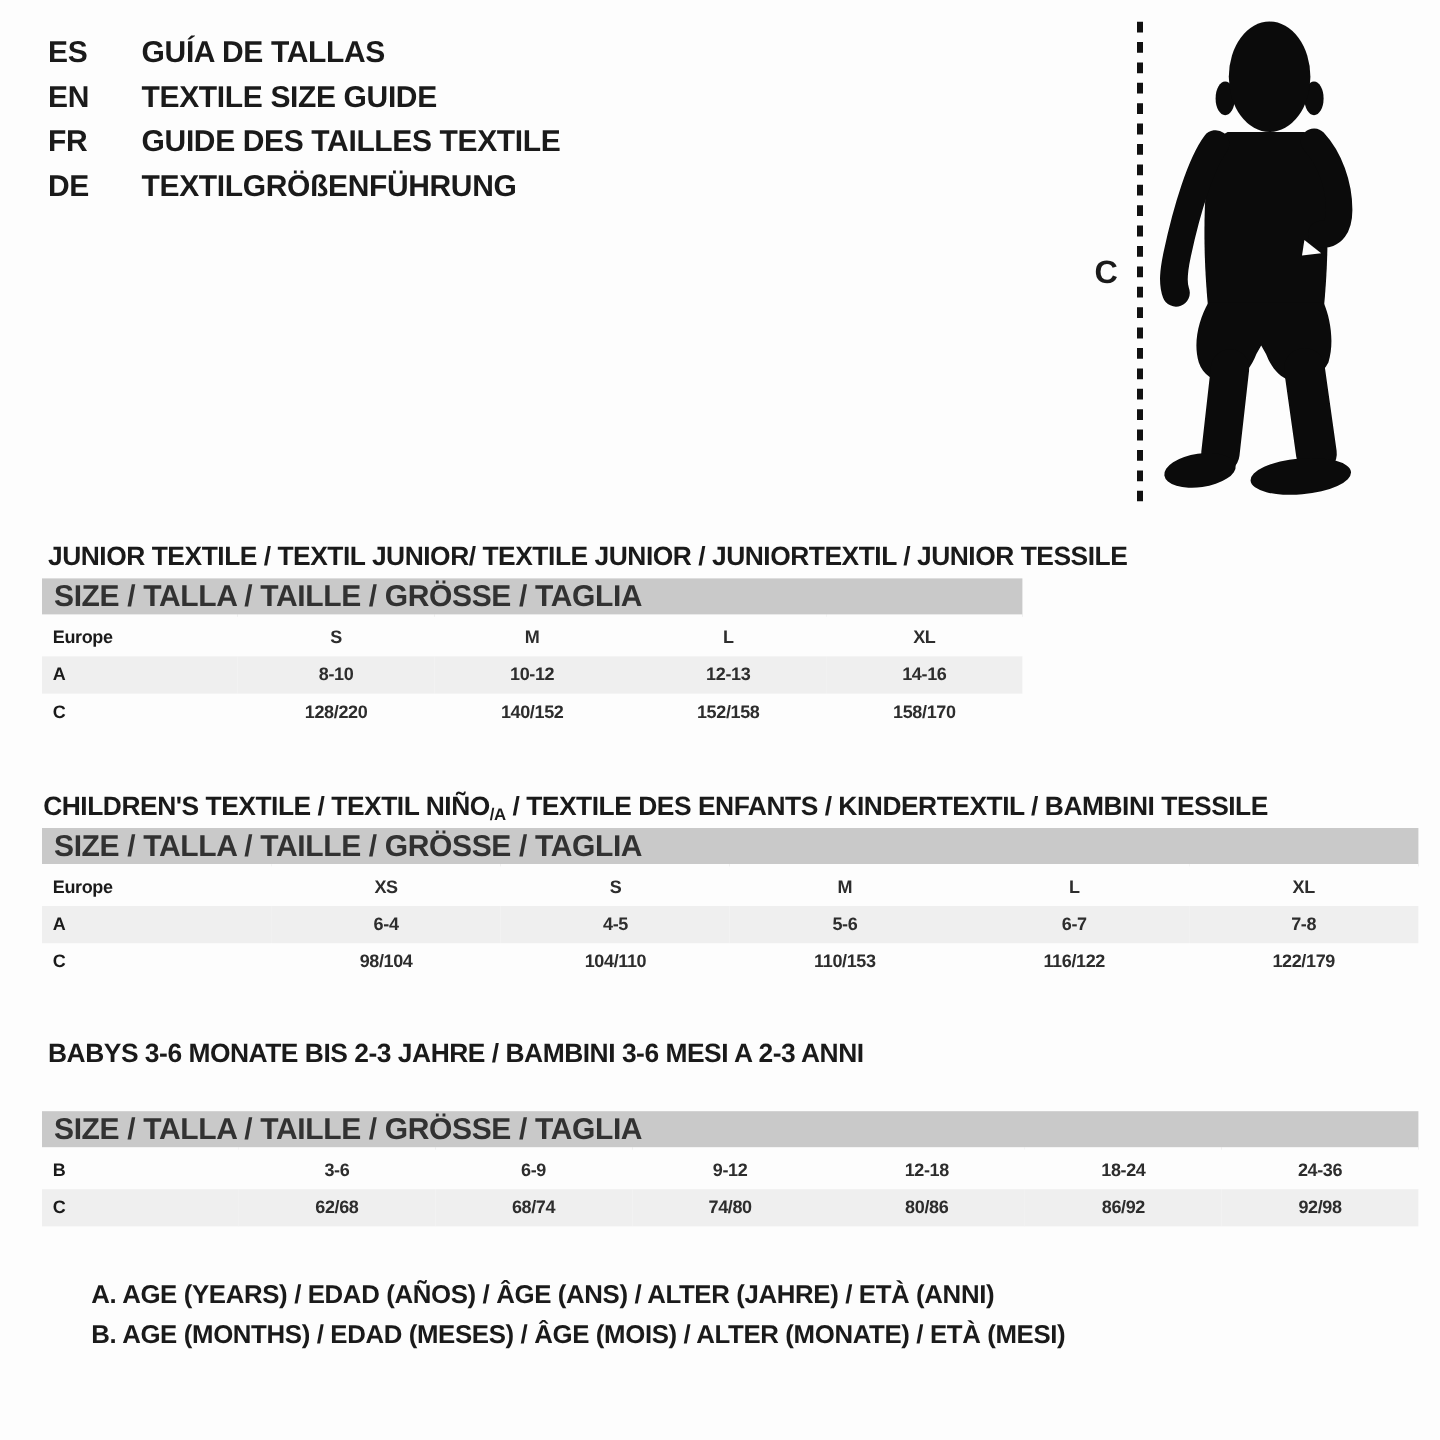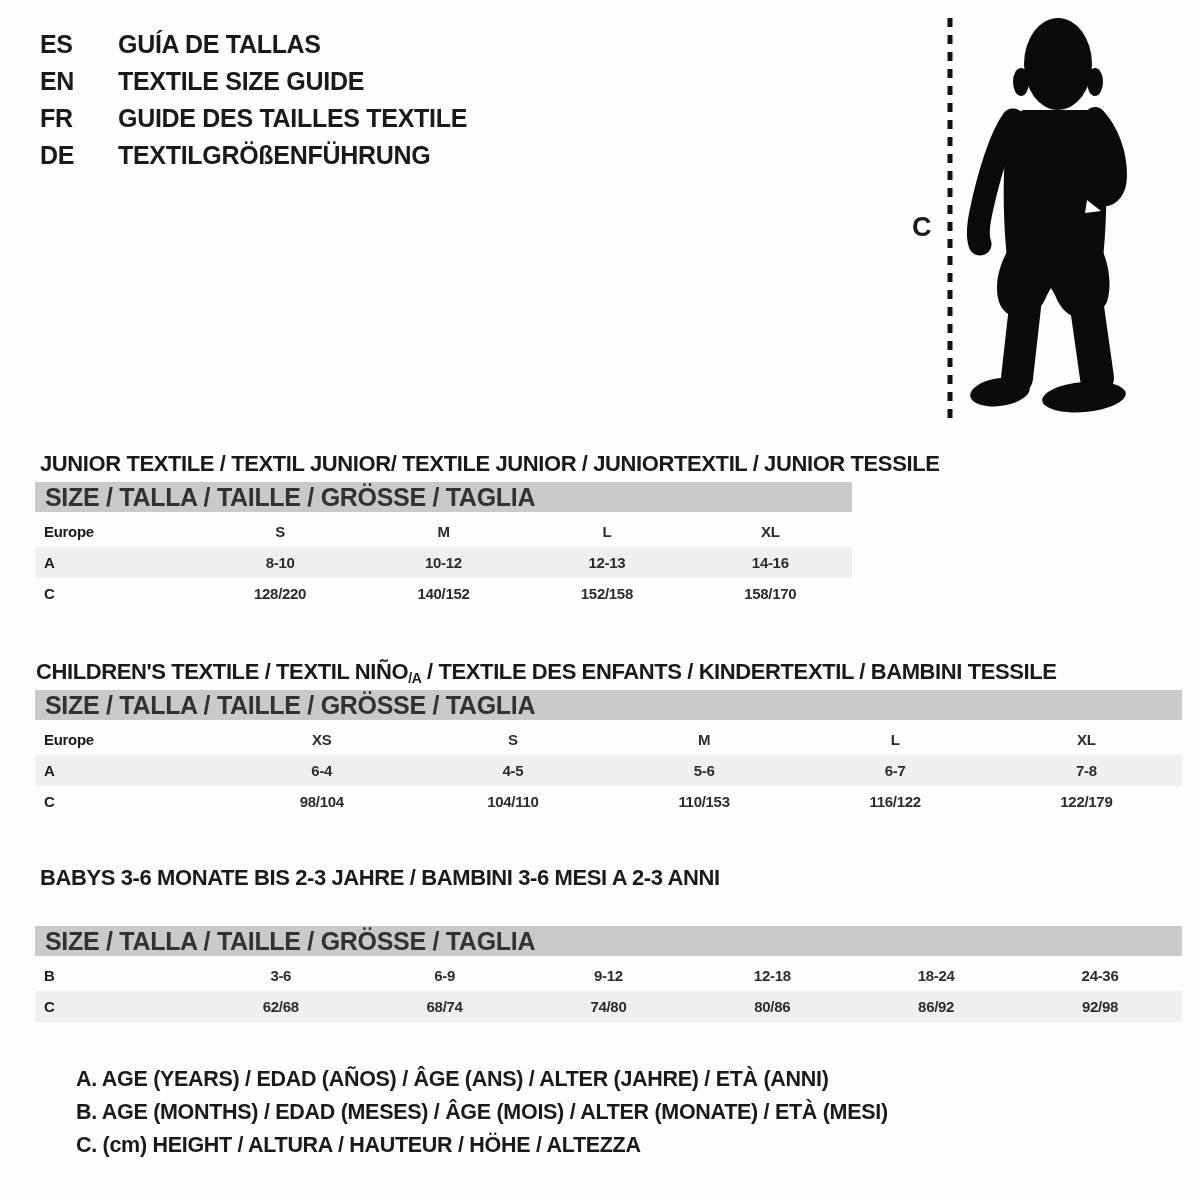--- a/index.html
+++ b/index.html
@@ -194,14 +194,13 @@
     <td>80/86</td>
     <td>86/92</td>
     <td>92/98</td>
   </tr>
 </tbody>
   </table>
 
 <footer class="abs footnotes">
   <div class="footnote">A. AGE (YEARS) / EDAD (AÑOS) / ÂGE (ANS) / ALTER (JAHRE) / ETÀ (ANNI)</div>
   <div class="footnote">B. AGE (MONTHS) / EDAD (MESES) / ÂGE (MOIS) / ALTER (MONATE) / ETÀ (MESI)</div>
-  <div class="footnote">C. (cm) HEIGHT / ALTURA / HAUTEUR / HÖHE / ALTEZZA</div>
 </footer>
 
 </body></html>

